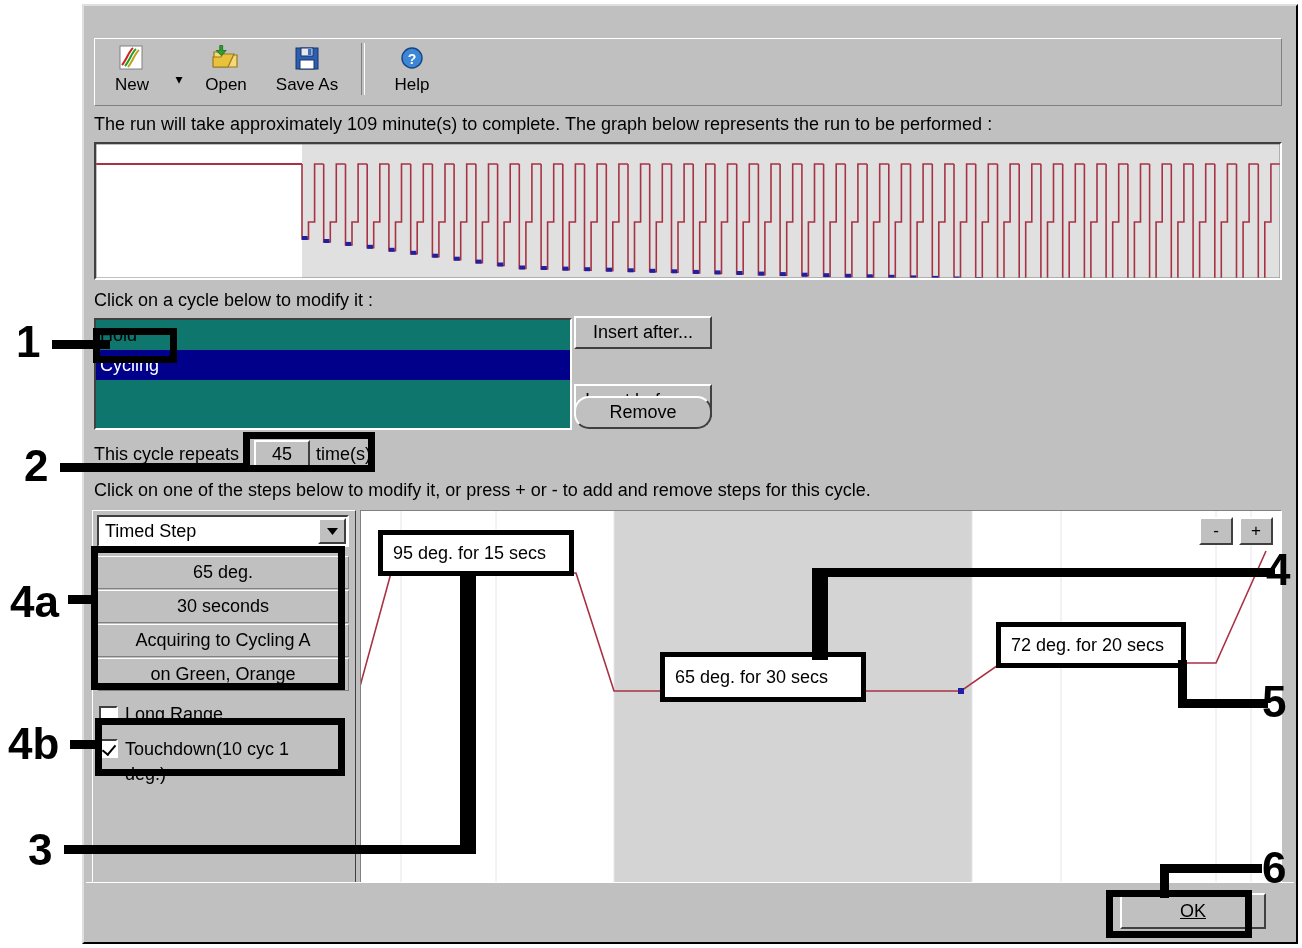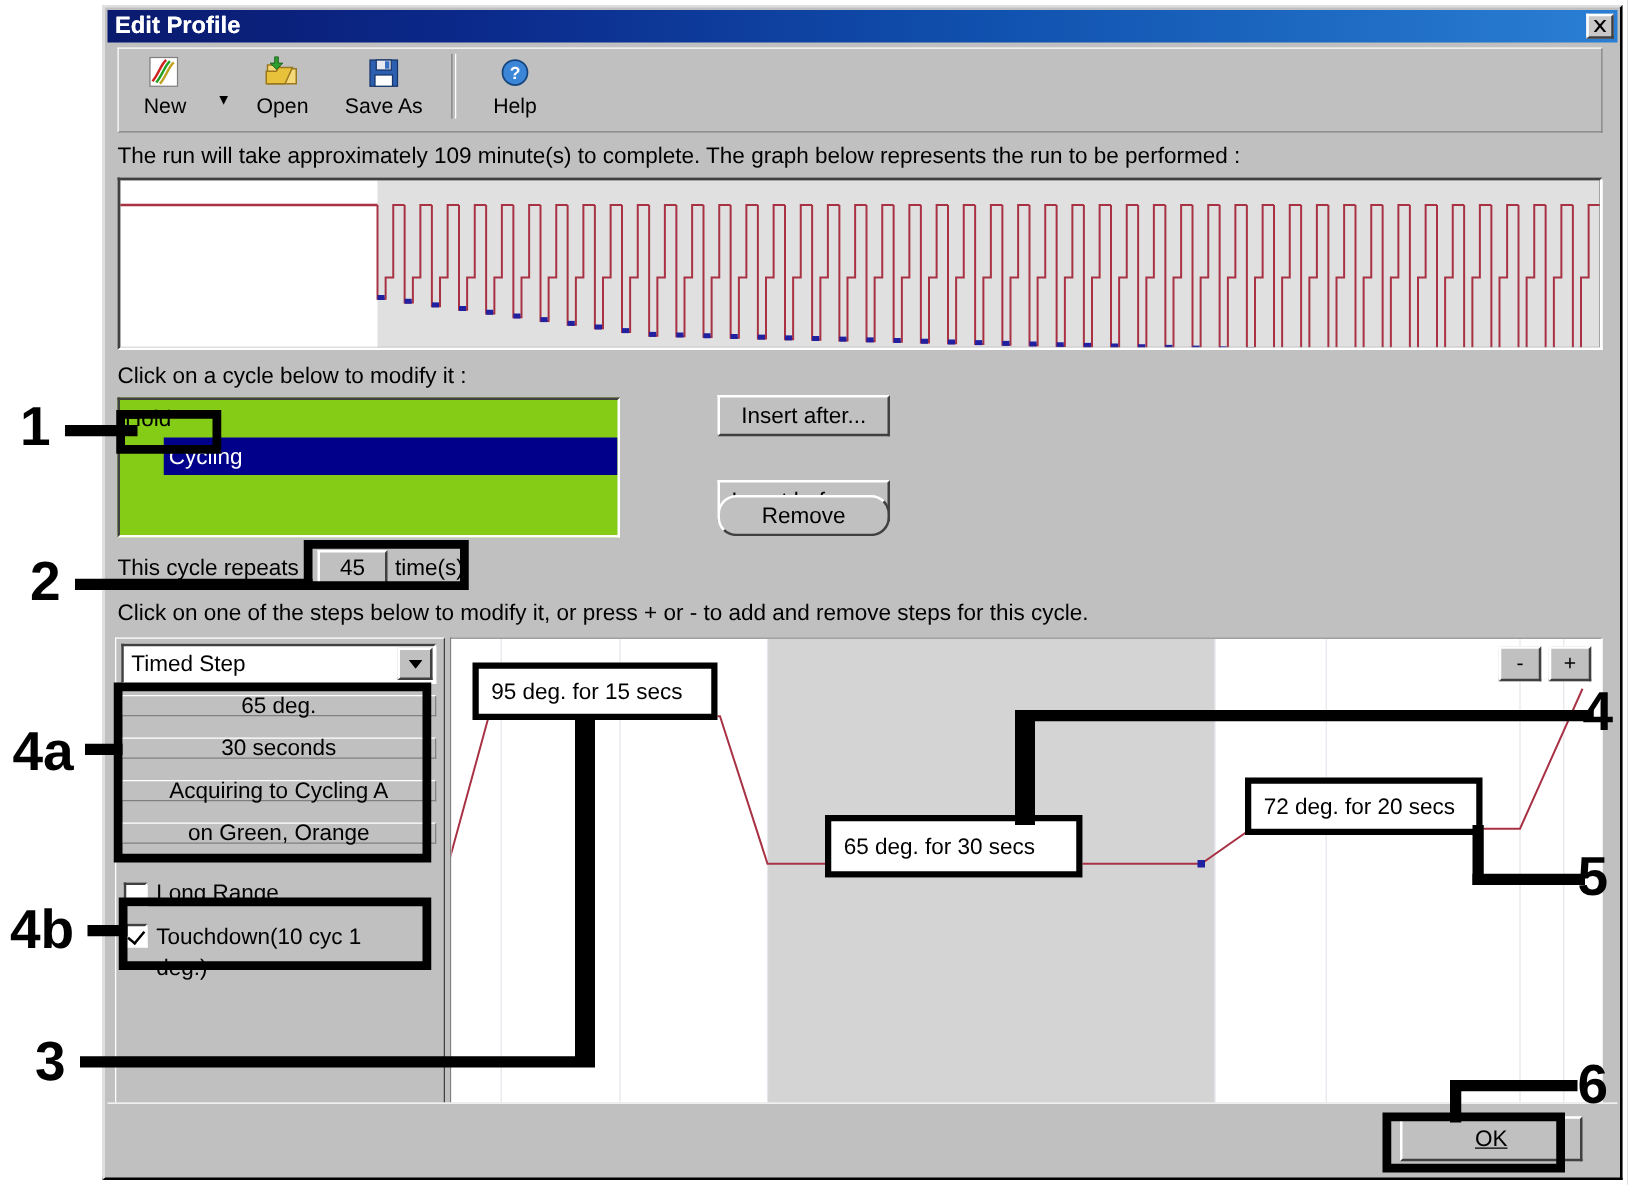--- a/index.html
+++ b/index.html
@@ -70,31 +70,31 @@
   
   #topgraph{
     position:absolute;left:10px;top:136px;width:1188px;height:138px;
     background:#ffffff;
     border-top:2px solid #404040;border-left:2px solid #404040;
     border-right:2px solid #ffffff;border-bottom:2px solid #ffffff;
     box-sizing:border-box;overflow:hidden;
   }
   
   #cyclelist{
-    position:absolute;left:10px;top:312px;width:402px;height:112px;
-    background:#84cc16;
+    position:absolute;left:10px;top:312px;width:478px;height:112px;
+    background:#0f766e;
     border-top:2px solid #404040;border-left:2px solid #404040;
     border-right:2px solid #ffffff;border-bottom:2px solid #ffffff;
     box-sizing:border-box;overflow:hidden;
   }
   .cl-item{
     height:30px;line-height:30px;padding-left:4px;font-size:18px;color:#000;
     font-family:"Liberation Sans", sans-serif;
   }
-  .cl-item.sel{background:#00008b;color:#ffffff;margin-left:35px;}
+  .cl-item.sel{background:#00008b;color:#ffffff;}
   .w95btn{
     background:#c0c0c0;
     border-top:2px solid #ffffff;border-left:2px solid #ffffff;
     border-right:2px solid #404040;border-bottom:2px solid #404040;
     box-sizing:border-box;
     display:flex;align-items:center;justify-content:center;
     font-size:18px;color:#000;font-family:"Liberation Sans", sans-serif;
     cursor:default;
   }
   #btn-insert-after{position:absolute;left:490px;top:310px;width:138px;height:33px;}
@@ -126,21 +126,21 @@
   }
   #steptype-combo .val{padding-left:6px;font-size:18px;color:#000;flex:1;}
   #steptype-combo .arrowbox{
     width:28px;height:26px;margin-right:1px;
     background:#c0c0c0;
     border-top:2px solid #ffffff;border-left:2px solid #ffffff;
     border-right:2px solid #404040;border-bottom:2px solid #404040;
     box-sizing:border-box;display:flex;align-items:center;justify-content:center;
   }
   .step-btn{
-    position:absolute;left:4px;width:252px;height:17px;
+    position:absolute;left:4px;width:252px;height:33px;
     background:#c0c0c0;
     border-top:1px solid #ffffff;border-left:1px solid #ffffff;
     border-right:1px solid #808080;border-bottom:1px solid #808080;
     box-sizing:border-box;display:flex;align-items:center;justify-content:center;
     font-size:18px;color:#000;font-family:"Liberation Sans", sans-serif;
   }
   .chk-row{
     position:absolute;left:6px;width:250px;
     display:flex;align-items:flex-start;font-size:18px;color:#000;
   }
@@ -193,28 +193,20 @@
     box-sizing:border-box;display:flex;align-items:center;
     font-size:18px;color:#000;padding-left:10px;
     font-family:"Liberation Sans", sans-serif;white-space:nowrap;
   }
 </style>
 </head>
 <body>
 
 <div id="window">
 
-  <div id="titlebar">
-    <span id="title-text">Edit Profile</span>
-    <div id="close-btn">
-      <svg width="12" height="11" viewBox="0 0 12 11">
-        <path d="M1 0 L3 0 L6 3.3 L9 0 L11 0 L7.2 4.6 L11 9.5 L9 9.5 L6 6 L3 9.5 L1 9.5 L4.8 4.6 Z" fill="#000"></path>
-      </svg>
-    </div>
-  </div>
 
   <div id="toolbar">
 
     <div class="tb-item">
       <span class="tb-ico">
         <svg width="26" height="26" viewBox="0 0 26 26">
           <rect x="1" y="1" width="22" height="23" fill="#ffffff" stroke="#808080" stroke-width="1"></rect>
           <path d="M3 20 C8 14, 10 6, 14 3" stroke="#d02020" stroke-width="2" fill="none"></path>
           <path d="M6 21 C11 15, 13 7, 17 4" stroke="#20a020" stroke-width="2" fill="none"></path>
           <path d="M9 22 C14 16, 16 8, 20 5" stroke="#c0a020" stroke-width="2" fill="none"></path>

